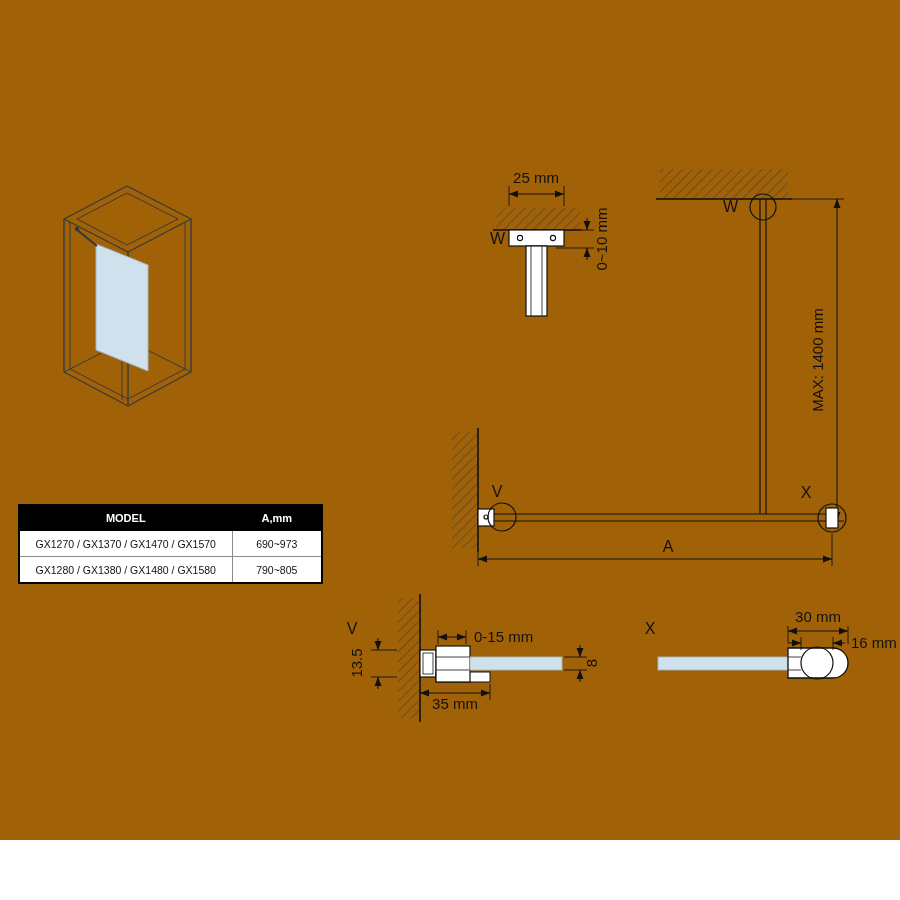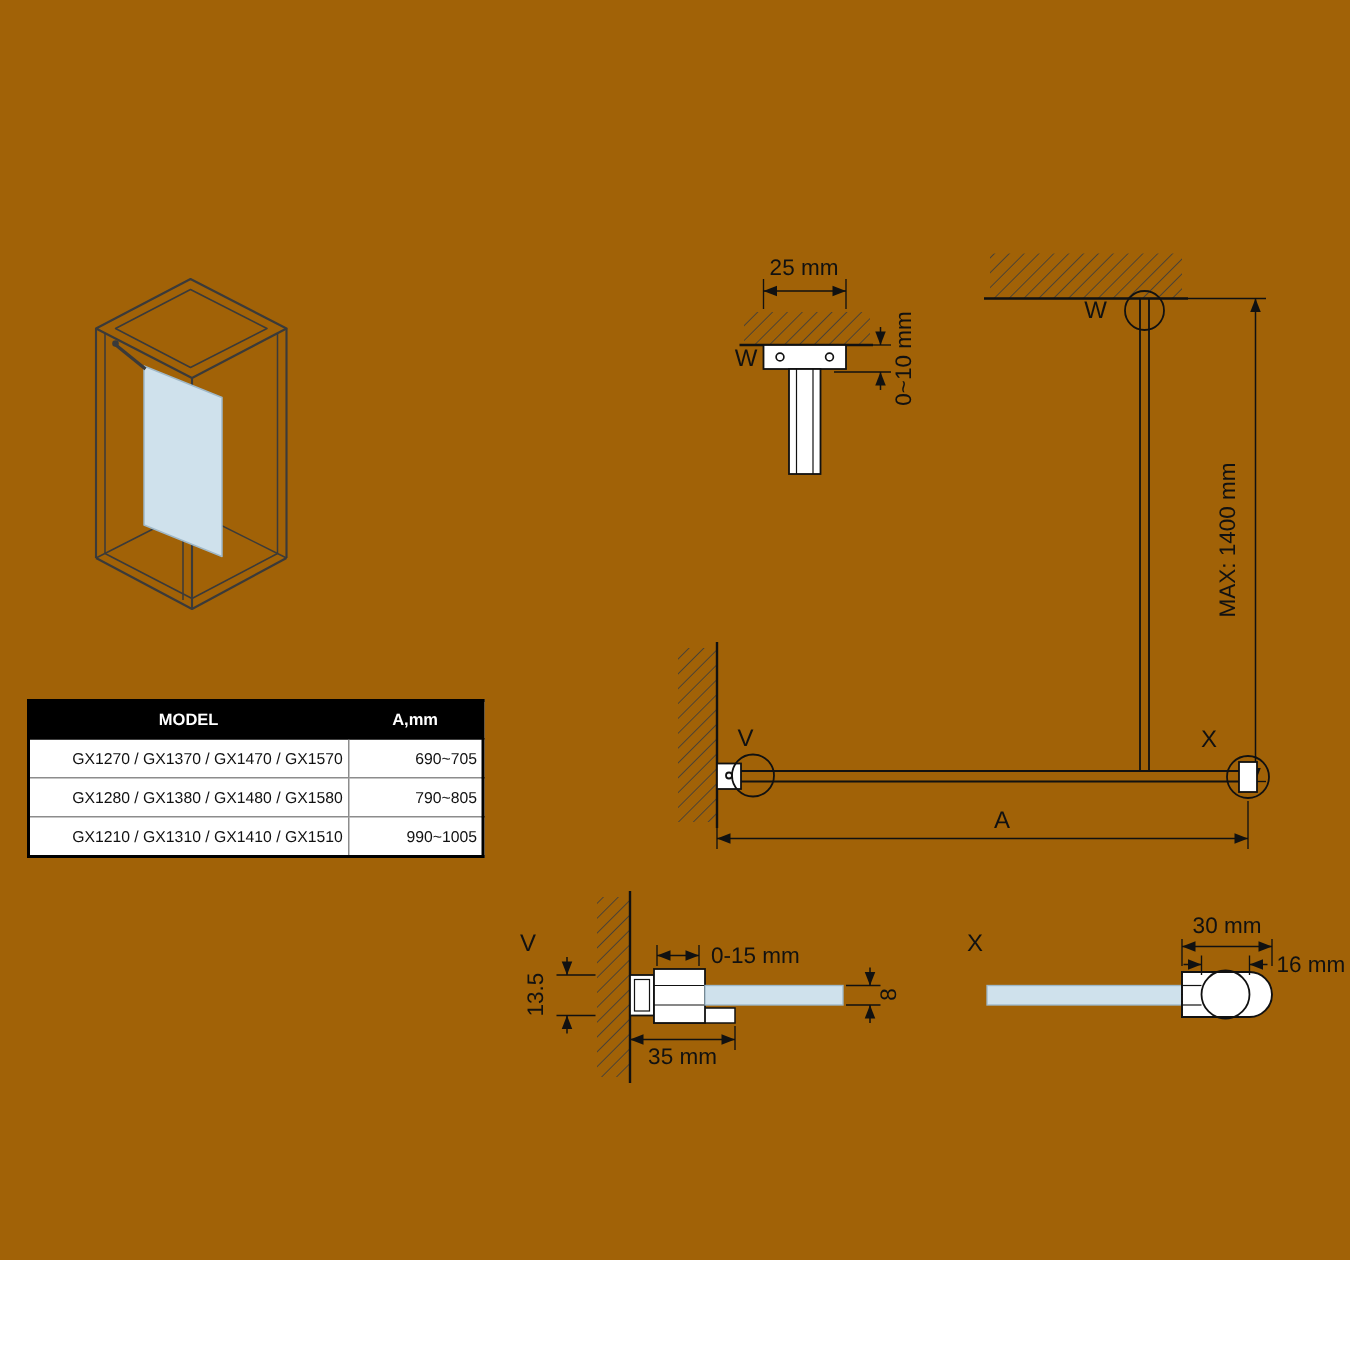--- a/index.html
+++ b/index.html
@@ -2,25 +2,25 @@
 <html><head>
 <meta charset="utf-8">
 <title>Diagram</title>
 <style>
   html,body{margin:0;padding:0;background:#fff;}
   .stage{position:relative;width:900px;height:840px;background:#a16207;overflow:hidden;
          font-family:"Liberation Sans",sans-serif;padding-left:29px;}
   .stage svg{position:absolute;left:0;top:0;}
   svg text{font-family:"Liberation Sans",sans-serif;font-size:15px;fill:#111;}
   svg text.callout{font-size:16px;}
-  table.models{position:absolute;left:18px;top:466px;width:303px;border-collapse:collapse;
+  table.models{position:absolute;left:18px;top:504px;width:303px;border-collapse:collapse;
                table-layout:fixed;border:2px solid #000;background:#fff;}
   table.models th{background:#000;color:#fff;font-size:11px;font-weight:bold;
                   height:22px;text-align:center;border:1px solid #000;}
-  table.models td{border:1px solid #8c8c8c;font-size:10.5px;color:#111;text-align:right;
+  table.models td{border:1px solid #8c8c8c;font-size:10.5px;color:#111;text-align:center;
                   height:25px;padding:0 3px;white-space:nowrap;}
 </style>
 </head>
 <body>
 
 <div class="stage">
 
 <svg width="900" height="900" viewBox="0 0 900 900">
   <defs>
     <pattern id="hatch" width="7" height="7" patternUnits="userSpaceOnUse" patternTransform="rotate(45)">
@@ -159,26 +159,22 @@
       </colgroup>
   <thead>
     <tr>
       <th>MODEL</th>
       <th>A,mm</th>
     </tr>
   </thead>
   <tbody>
         <tr>
           <td>GX1270 / GX1370 / GX1470 / GX1570</td>
-          <td>690~705</td>
+          <td>690~973</td>
         </tr>
         <tr>
           <td>GX1280 / GX1380 / GX1480 / GX1580</td>
           <td>790~805</td>
-        </tr>
-        <tr>
-          <td>GX1210 / GX1310 / GX1410 / GX1510</td>
-          <td>990~1005</td>
         </tr>
       </tbody>
 </table>
 
 </div>
 
 </body></html>

